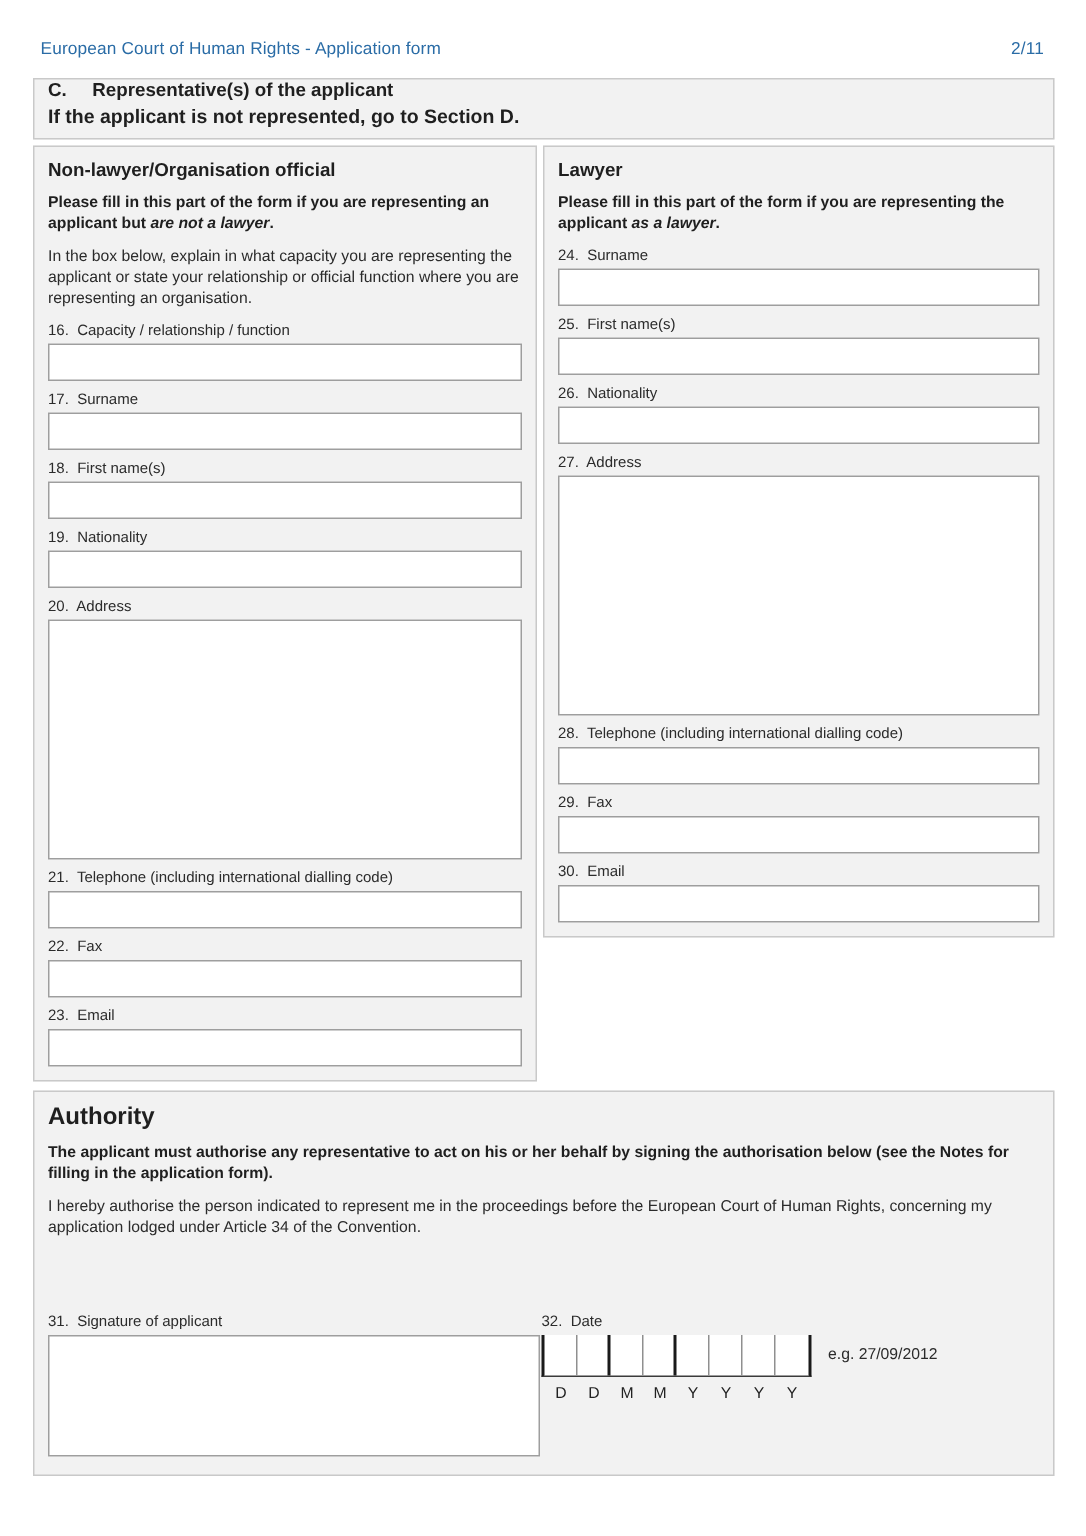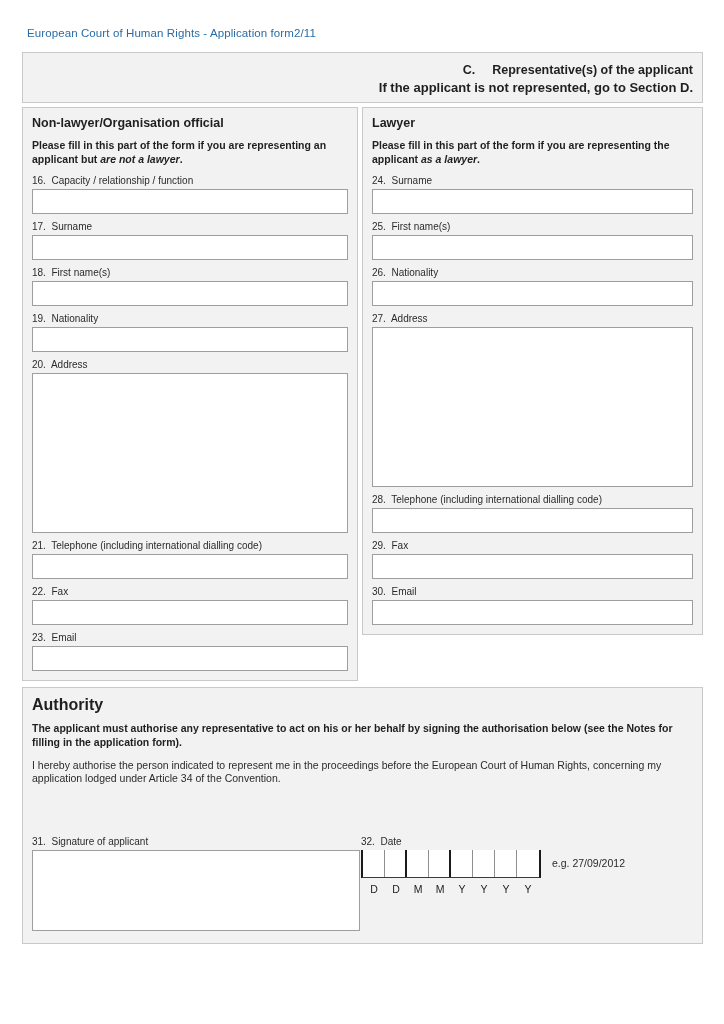--- a/index.html
+++ b/index.html
@@ -15,35 +15,35 @@
     color: #262626;
     box-sizing: border-box;
   }
   .page {
     box-sizing: border-box;
     width: 724px;
     padding: 27px 21px 0 22px;
   }
   .header-row {
     display: flex;
+    justify-content: space-between;
     align-items: baseline;
     padding: 0 7px 0 5px;
     margin-bottom: 13px;
   }
   .header-title, .page-num {
     color: #2a6ca6;
     font-size: 11.5px;
     letter-spacing: 0.1px;
   }
   .section-box {
     background: #f2f2f2;
     border: 1px solid #c9c9c9;
-    padding: 10px 9px 7px;
+    padding: 0 9px 7px;
     margin-bottom: 4px;
-    text-align: right;
   }
   .section-title {
     font-size: 12.5px;
     font-weight: bold;
     color: #1f1f1f;
   }
   .section-title .sec-letter { margin-right: 17px; }
   .section-sub {
     font-size: 13px;
     font-weight: bold;
@@ -166,20 +166,21 @@
       <span class="sec-letter">C.</span><span>Representative(s) of the applicant</span>
     </div>
     <div class="section-sub">If the applicant is not represented, go to Section D.</div>
   </div>
 
   <div class="columns">
 
     <div class="panel left">
       <h2>Non-lawyer/Organisation official</h2>
       <p class="para bold"><span>Please fill in this part of the form if you are representing an applicant but </span><em>are not a lawyer</em><span>.</span></p>
+      <p class="para">In the box below, explain in what capacity you are representing the applicant or state your relationship or official function where you are representing an organisation.</p>
       <div class="fields">
 
           <div class="field">
             <div class="field-label">16.  Capacity / relationship / function</div>
             <div class="field-box"></div>
           </div>
 
           <div class="field">
             <div class="field-label">17.  Surname</div>
             <div class="field-box"></div>

